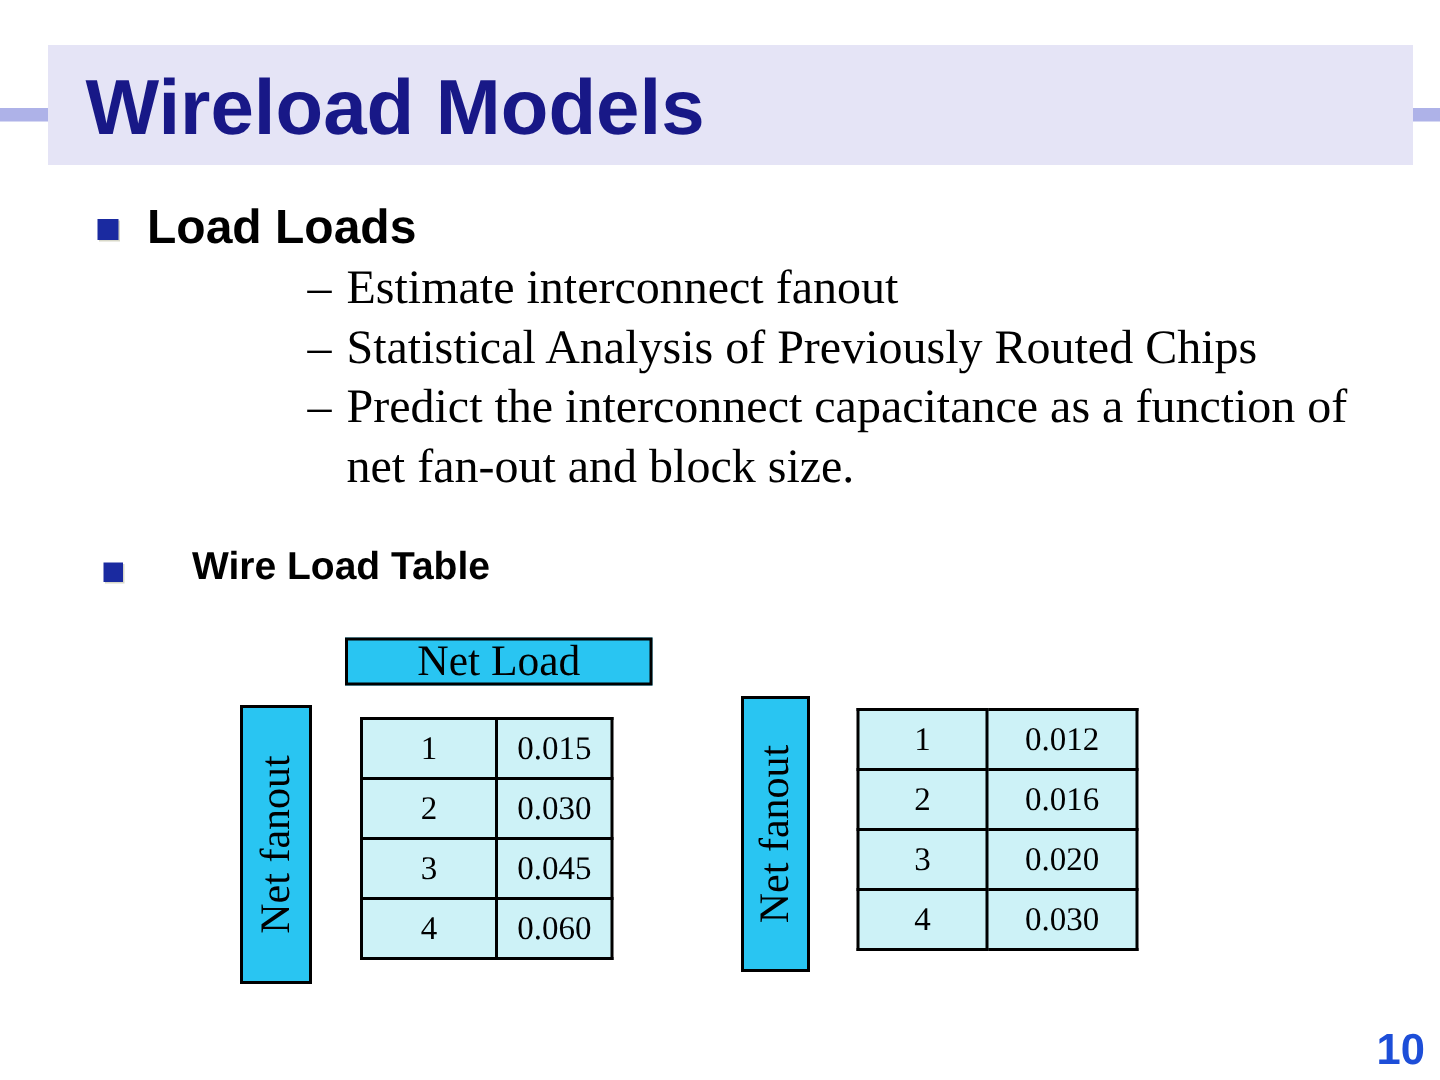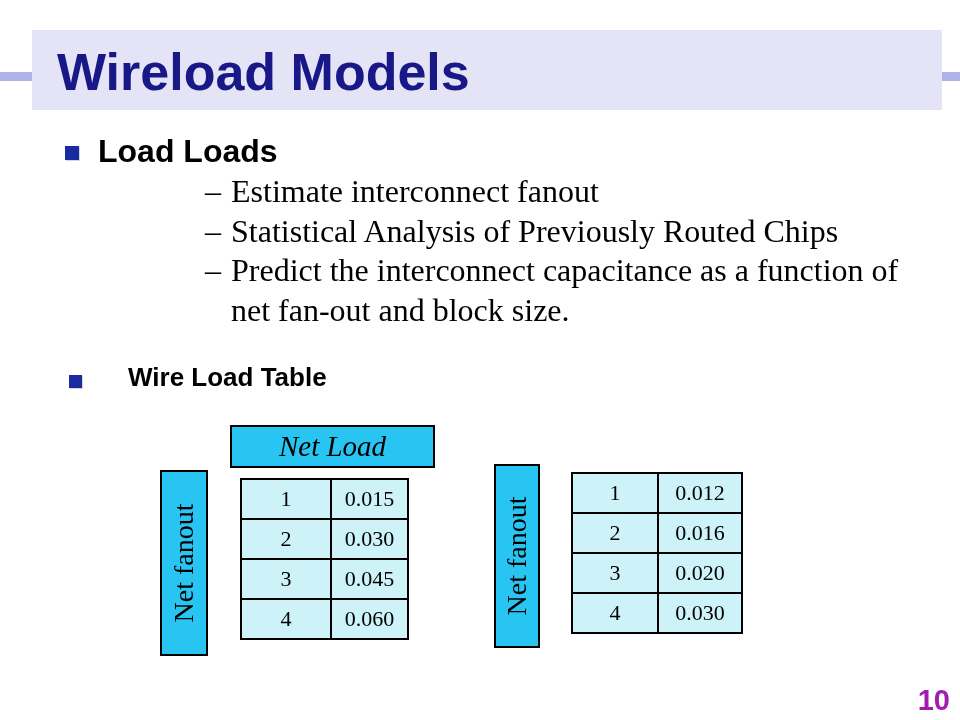--- a/index.html
+++ b/index.html
@@ -74,21 +74,21 @@
   
   .cyan-box {
     position: absolute;
     background: #29C5F2;
     border: 2px solid #000;
     box-sizing: border-box;
     display: flex; align-items: center; justify-content: center;
     font-family: "Liberation Serif", serif;
     color: #000;
   }
-  .hdr-net-load      { left: 230px; top: 425px; width: 205px; height: 43px; font-size: 29px; font-style: italic; }
+  .hdr-net-load      { left: 230px; top: 425px; width: 205px; height: 32px; font-size: 29px; }
   .hdr-net-res       { left: 571px; top: 408px; width: 180px; height: 48px; font-size: 28px; }
   .vlabel-left       { left: 160px; top: 470px; width: 48px;  height: 186px; font-size: 28px; }
   .vlabel-right      { left: 494px; top: 464px; width: 46px;  height: 184px; font-size: 28px; }
   .vlabel-left span, .vlabel-right span {
     transform: rotate(-90deg);
     white-space: nowrap;
     display: block;
   }
 
   
@@ -104,26 +104,26 @@
     font-family: "Liberation Serif", serif;
     font-size: 22px; color: #000;
     text-align: center; vertical-align: middle;
     padding: 0;
     box-sizing: border-box;
     height: 40px;
   }
   .grid-net-load td.c1 { width: 90px; }
   .grid-net-load td.c2 { width: 77px; }
   .grid-net-res  td.c1 { width: 86px; }
-  .grid-net-res  td.c2 { width: 84px; }
+  .grid-net-res  td.c2 { width: 100px; }
 
   
   .page-number {
     position: absolute; right: 10px; top: 684px;
-    font-size: 29px; font-weight: bold; color: #a21caf;
+    font-size: 29px; font-weight: bold; color: #1d4ed8;
   }
 </style>
 </head>
 <body>
 
 <div class="slide">
 
   <div class="deco-line"></div>
 
   <div class="banner">

